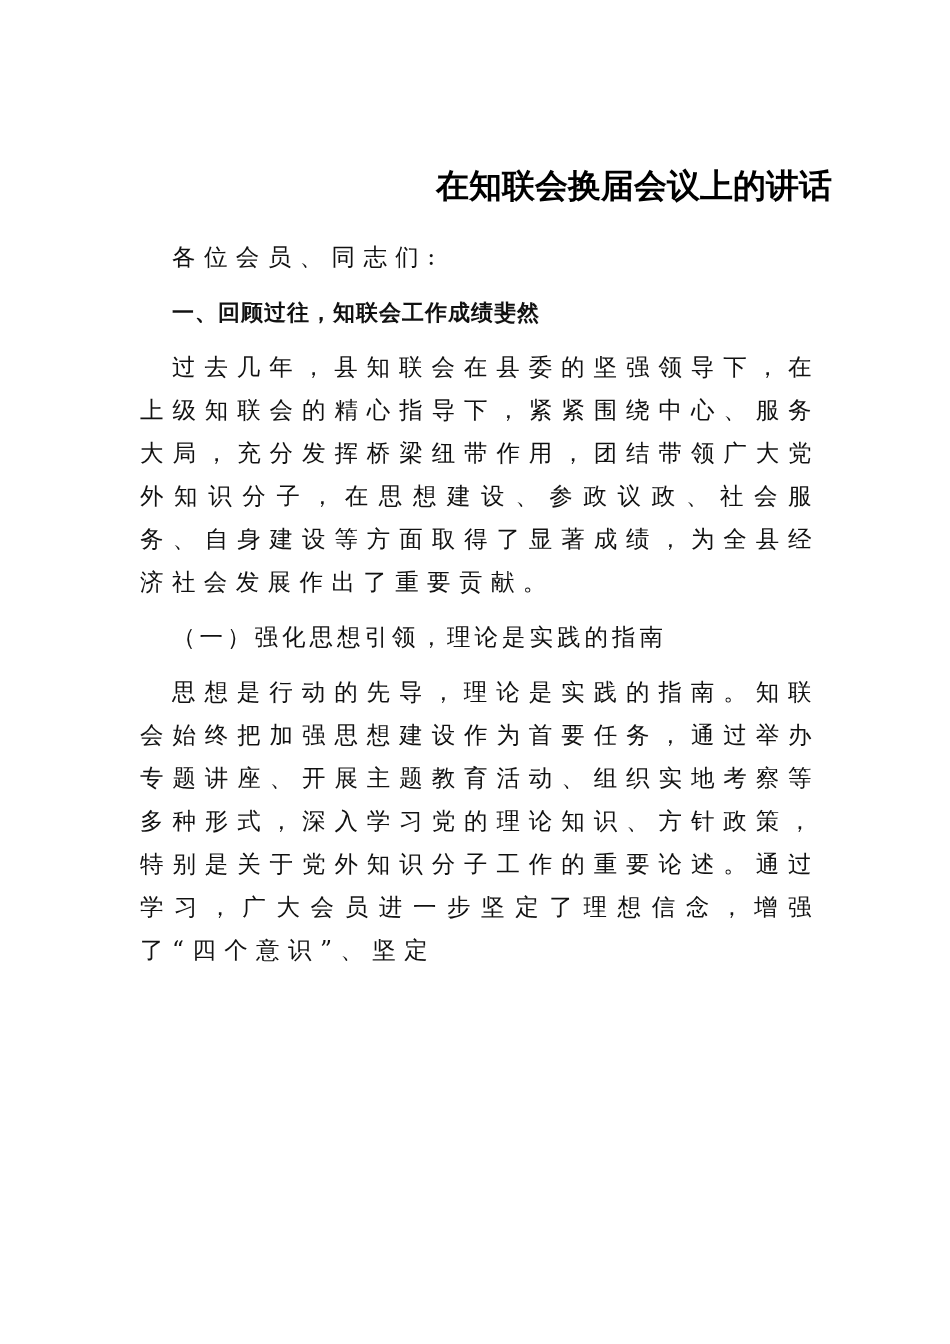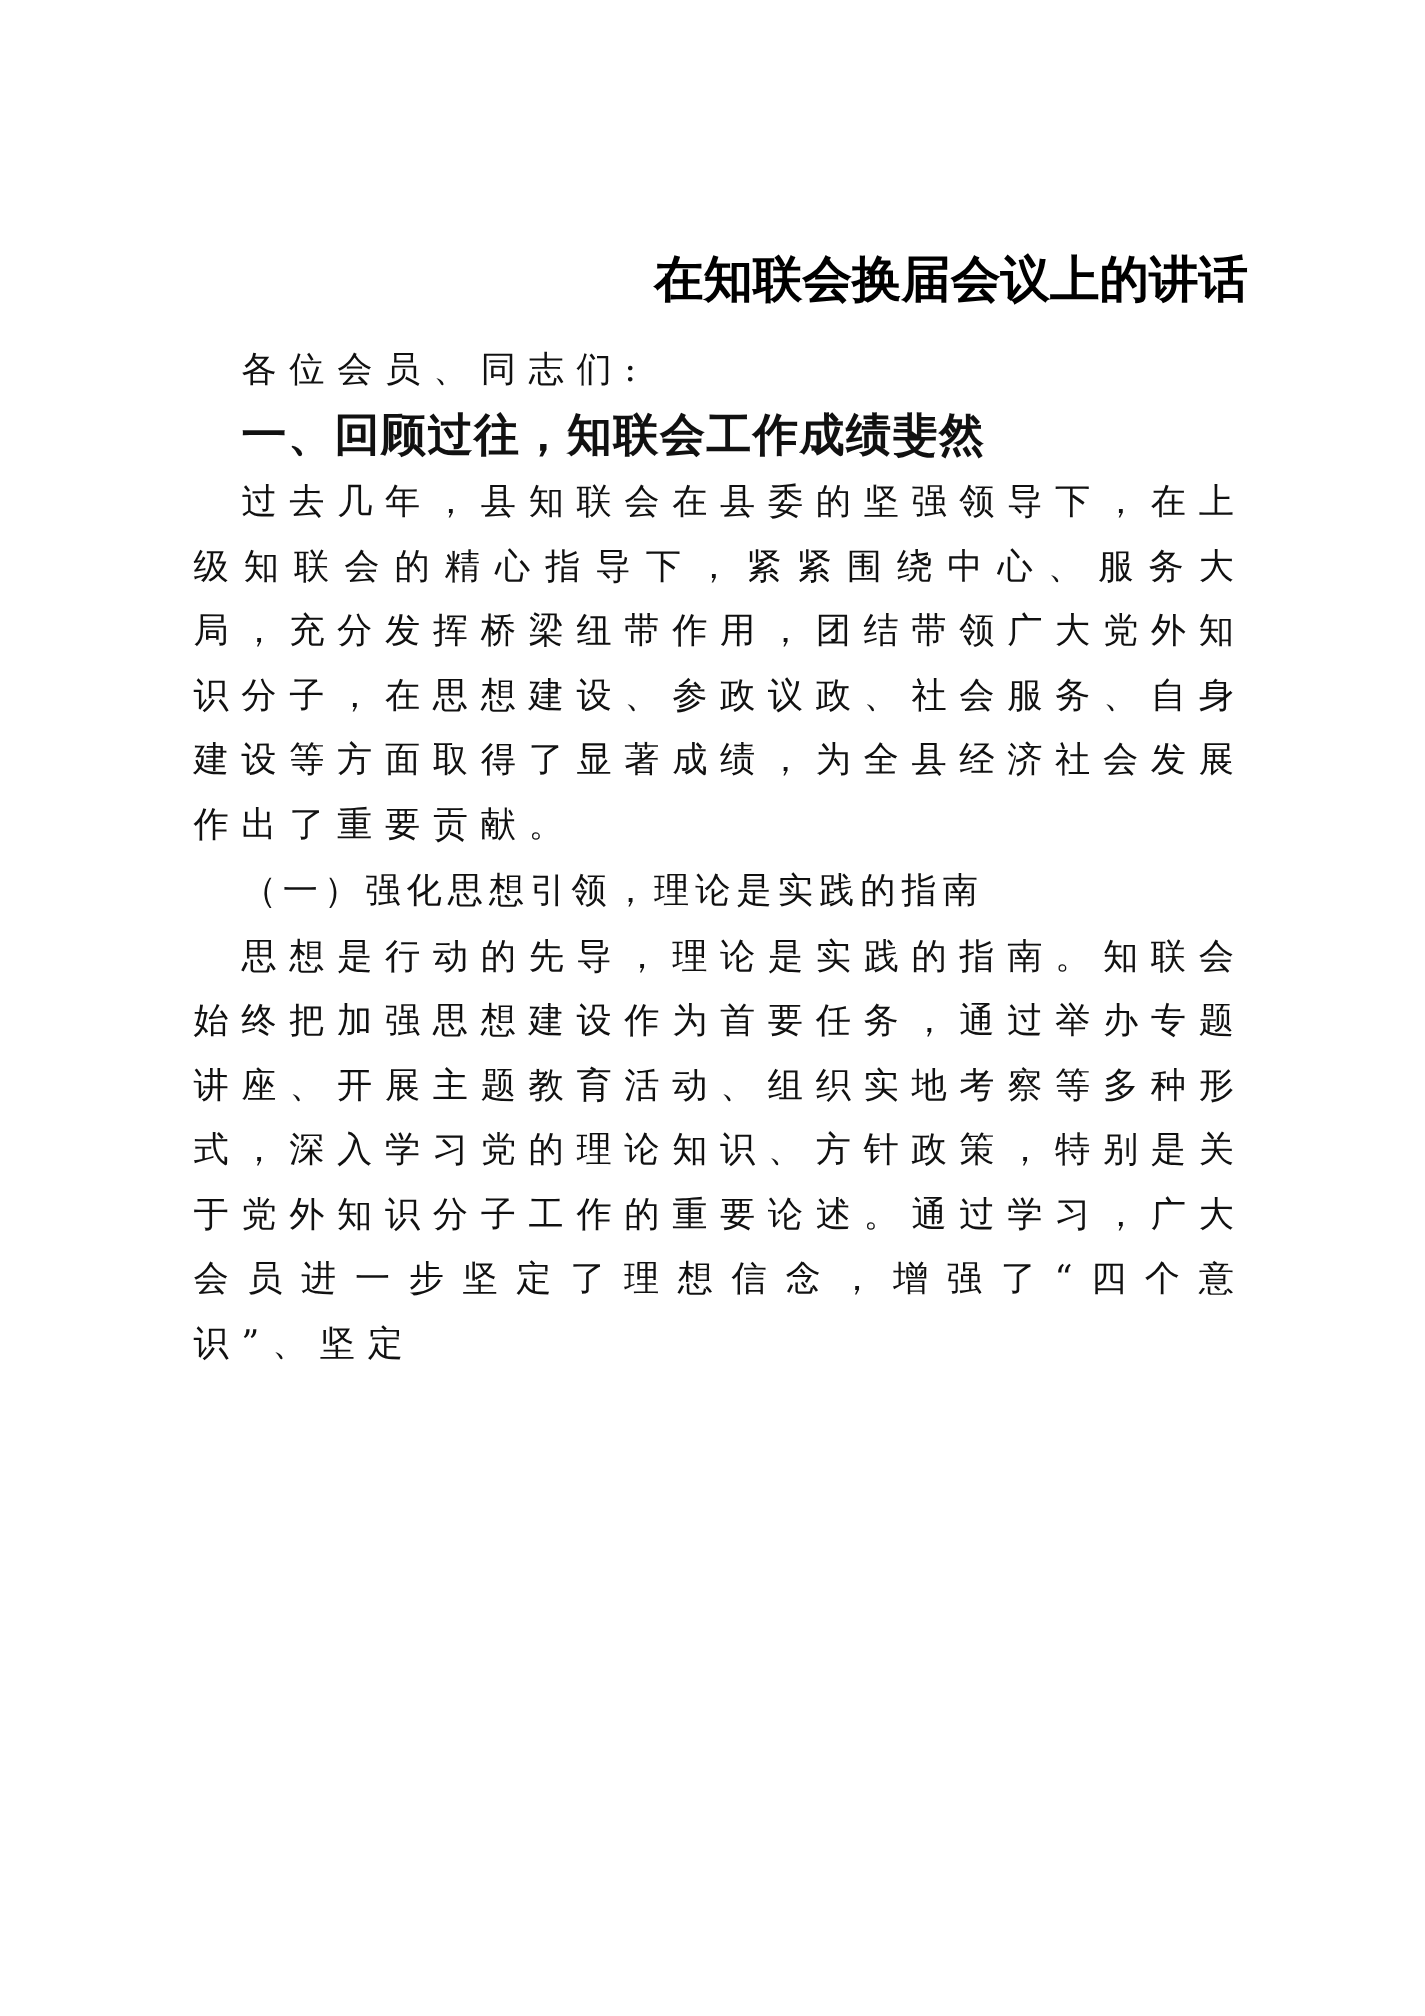--- a/index.html
+++ b/index.html
@@ -39,30 +39,30 @@
       top: 224px;
       width: 704px;
       font-size: 23.5px;
       line-height: 43px;
       letter-spacing: 8.4px;
       text-align: justify;
       text-justify: inter-character;
       word-break: break-all;
     }
     .body-text p {
-      margin: 1px;
+      margin: 12px;
       padding: 0;
     }
     .indent { text-indent: 32px; }
     .heading1 {
       font-family: "DejaVu Sans", "Liberation Sans", sans-serif;
       font-weight: bold;
       letter-spacing: 1px;
       text-indent: 32px;
-      font-size: 30px;
+      font-size: 22px;
     }
     .heading2 {
       text-indent: 32px;
       letter-spacing: 4px;
     }
   </style>
 </head>
 <body>
 
 <div class="page">

